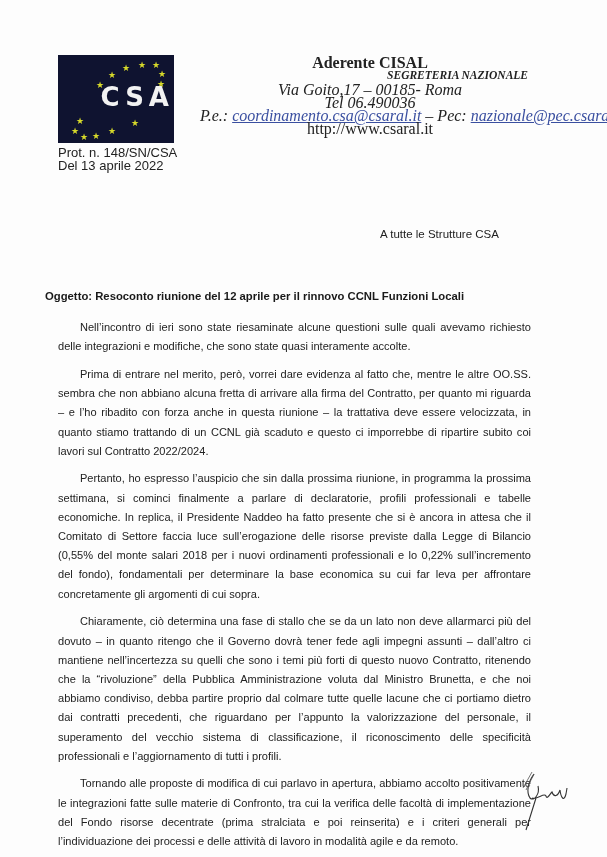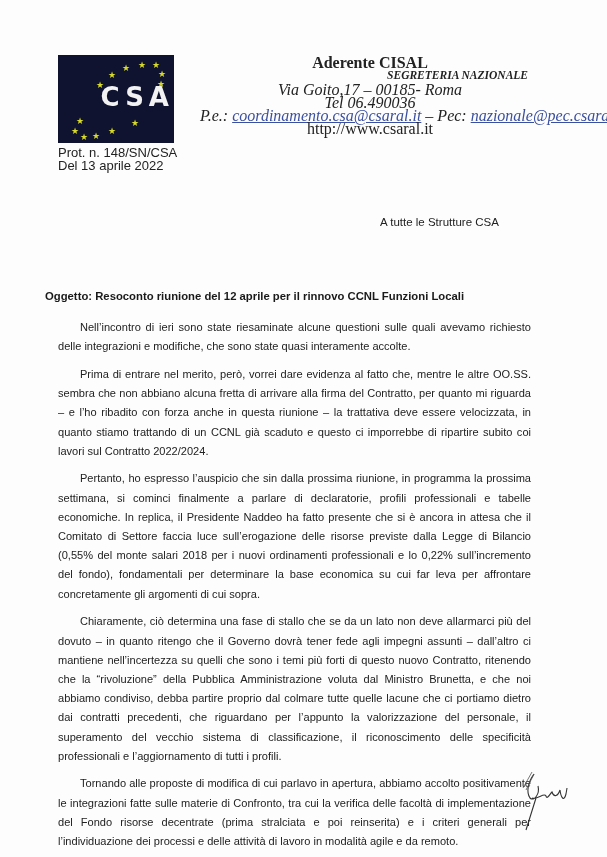--- a/index.html
+++ b/index.html
@@ -33,21 +33,21 @@
     }
     .hdr-title { font-size: 20.5px; font-weight: bold; line-height: 24px; }
     .hdr-line { font-size: 16px; line-height: 13.3px; }
     .hdr-bold { font-weight: bold; font-size: 16px; }
     .hdr-bi { font-weight: bold; font-style: italic; font-size: 11.5px; text-align: right; }
     .hdr-i { font-style: italic; }
     .link { color: #3a4fa0; text-decoration: underline; font-style: italic; }
     .contact { white-space: nowrap; margin-left: -12px; }
 
     .recipient {
-      position: absolute; left: 380px; top: 216px;
+      position: absolute; left: 380px; top: 228px;
       font-family: "Liberation Sans", sans-serif; font-size: 11.5px; color: #222;
     }
 
     .subject {
       position: absolute; left: 45px; top: 290px;
       font-family: "Liberation Sans", sans-serif; font-size: 11.3px; font-weight: bold; color: #1a1a1a;
       white-space: nowrap;
     }
 
     .body {

